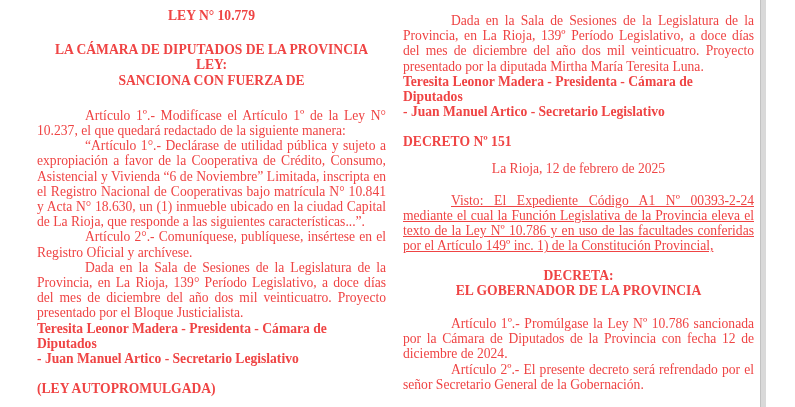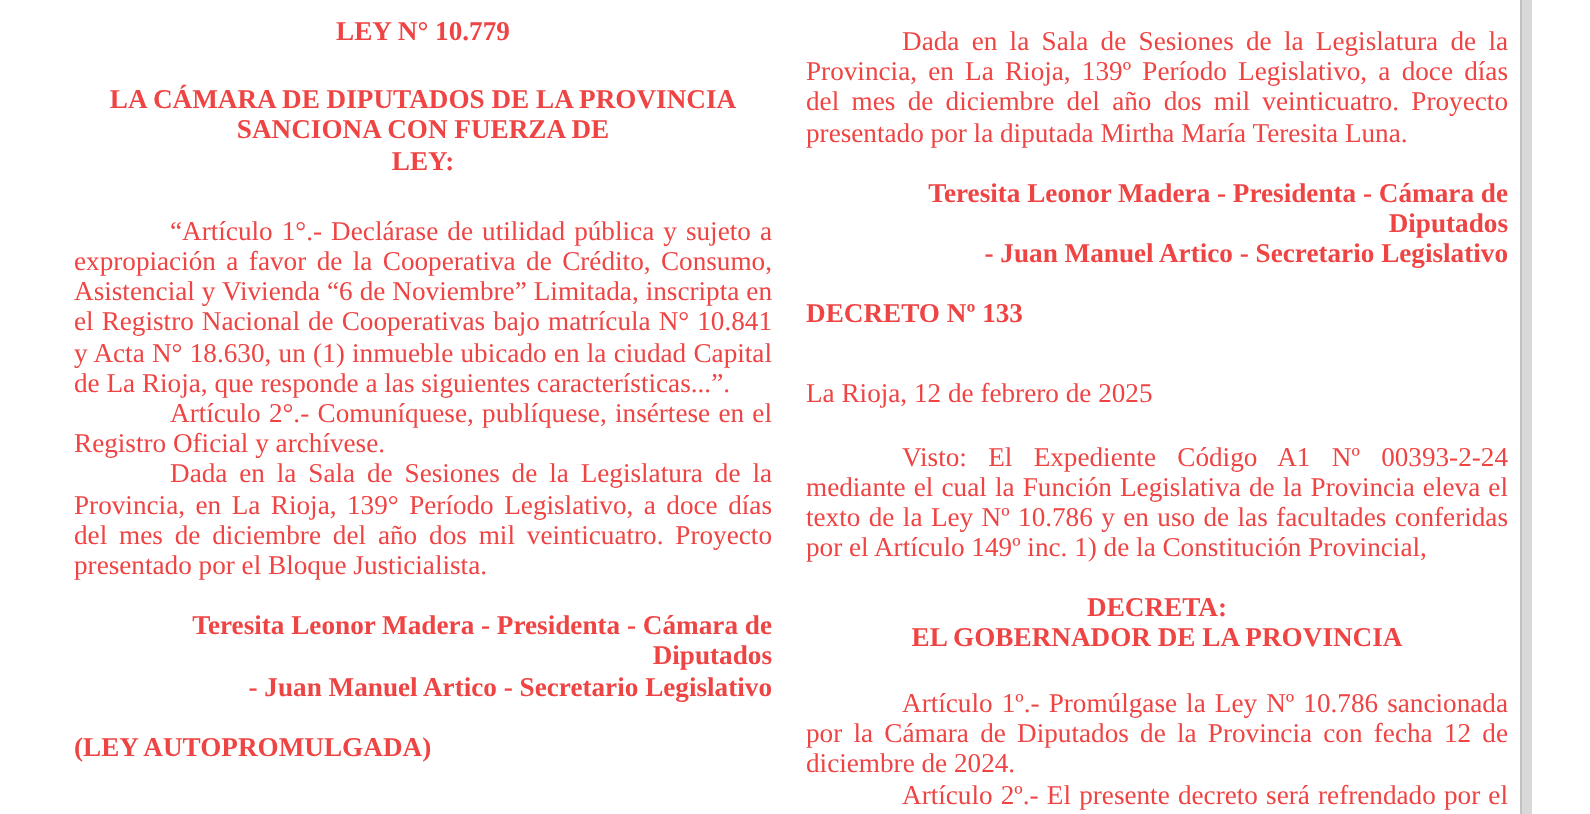--- a/index.html
+++ b/index.html
@@ -29,25 +29,25 @@
 
   p { margin: 0; padding: 0; }
 
   .bold   { font-weight: bold; }
   .center { text-align: center; }
   .ind    { text-indent: 48px; }
   .line   { display: block; }
 
   .law-title        { margin-bottom: 19px; }
   .chamber-heading  { margin-bottom: 20px; }
-  .sig-block        { margin-top: 15px; text-align: right; }
+  .sig-block        { text-align: left; }
   .autoprom         { margin-top: 15px; text-align: left; }
   .decreto-heading  { margin-top: 15px; text-align: left; }
-  .dateline         { margin-top: 24px; text-align: left; }
-  .visto            { margin-top: 17px; }
+  .dateline         { margin-top: 11px; text-align: center; }
+  .visto            { margin-top: 17px; text-decoration: underline; }
   .gobernador       { margin-top: 14px; margin-bottom: 18px; }
 
   .scrollbar-track {
     position: absolute;
     top: 0;
     right: 0;
     width: 5px;
     height: 407px;
     background: #d9d9d9;
     border-left: 1px solid #c2c2c2;
@@ -57,24 +57,25 @@
 <body>
 
 <div class="page">
 
   <div class="col col-left">
 
     <p class="bold center law-title">LEY N° 10.779</p>
 
     <div class="bold center chamber-heading">
       <span class="line">LA CÁMARA DE DIPUTADOS DE LA PROVINCIA</span>
+      <span class="line">LEY:</span>
       <span class="line">SANCIONA CON FUERZA DE</span>
-      <span class="line">LEY:</span>
     </div>
 
+    <p class="ind">Artículo 1º.- Modifícase el Artículo 1º de la Ley N° 10.237, el que quedará redactado de la siguiente manera:</p>
 
     <p class="ind">“Artículo 1°.- Declárase de utilidad pública y sujeto a expropiación a favor de la Cooperativa de Crédito, Consumo, Asistencial y Vivienda “6 de Noviembre” Limitada, inscripta en el Registro Nacional de Cooperativas bajo matrícula N° 10.841 y Acta N° 18.630, un (1) inmueble ubicado en la ciudad Capital de La Rioja, que responde a las siguientes características...”.</p>
 
     <p class="ind">Artículo 2°.- Comuníquese, publíquese, insértese en el Registro Oficial y archívese.</p>
 
     <p class="ind"><span>Dada en la Sala de Sesiones de la Legislatura de la Provincia, en La Rioja, 139° Período Legislativo, a doce días del mes de diciembre del año dos mil veinticuatro. Proyecto presentado por el </span><span style="font-weight: normal;">Bloque Justicialista.</span></p>
 
     <div class="bold sig-block">
       <span class="line">Teresita Leonor Madera - Presidenta - Cámara de Diputados</span>
       <span class="line">- Juan Manuel Artico - Secretario Legislativo</span>
@@ -85,21 +86,21 @@
 
   <div class="col col-right">
 
     <p class="ind"><span>Dada en la Sala de Sesiones de la Legislatura de la Provincia, en La Rioja, 139º Período Legislativo, a doce días del mes de diciembre del año dos mil veinticuatro. Proyecto presentado por la diputada </span><span style="font-weight: normal;">Mirtha María Teresita Luna.</span></p>
 
     <div class="bold sig-block">
       <span class="line">Teresita Leonor Madera - Presidenta - Cámara de Diputados</span>
       <span class="line">- Juan Manuel Artico - Secretario Legislativo</span>
     </div>
 
-    <p class="bold decreto-heading">DECRETO Nº 133</p>
+    <p class="bold decreto-heading">DECRETO Nº 151</p>
 
     <p class="dateline">La Rioja, 12 de febrero de 2025</p>
 
     <p class="ind visto">Visto: El Expediente Código A1 Nº 00393-2-24 mediante el cual la Función Legislativa de la Provincia eleva el texto de la Ley Nº 10.786 y en uso de las facultades conferidas por el Artículo 149º inc. 1) de la Constitución Provincial,</p>
 
     <div class="bold center gobernador">
       <span class="line">DECRETA:</span>
       <span class="line">EL GOBERNADOR DE LA PROVINCIA</span>
     </div>
 

